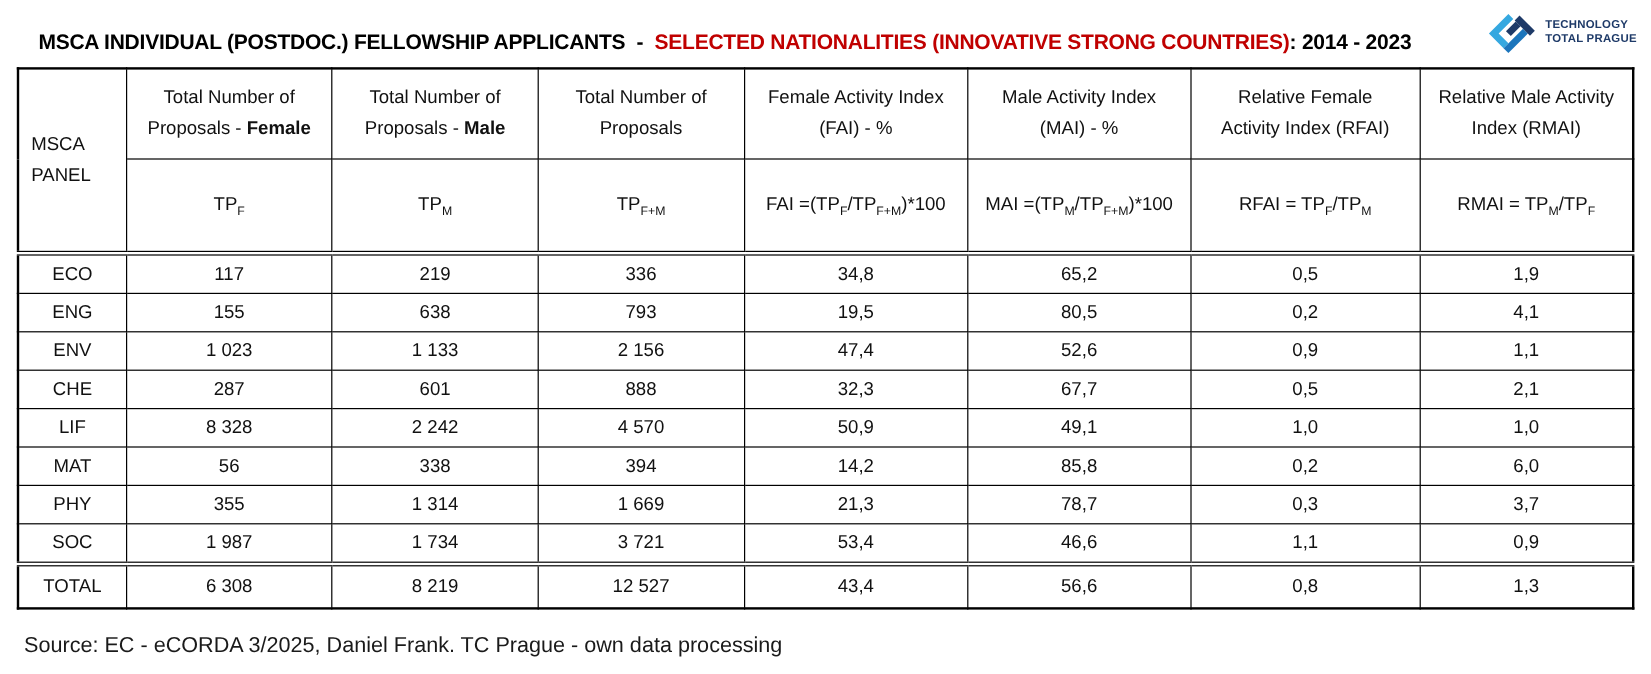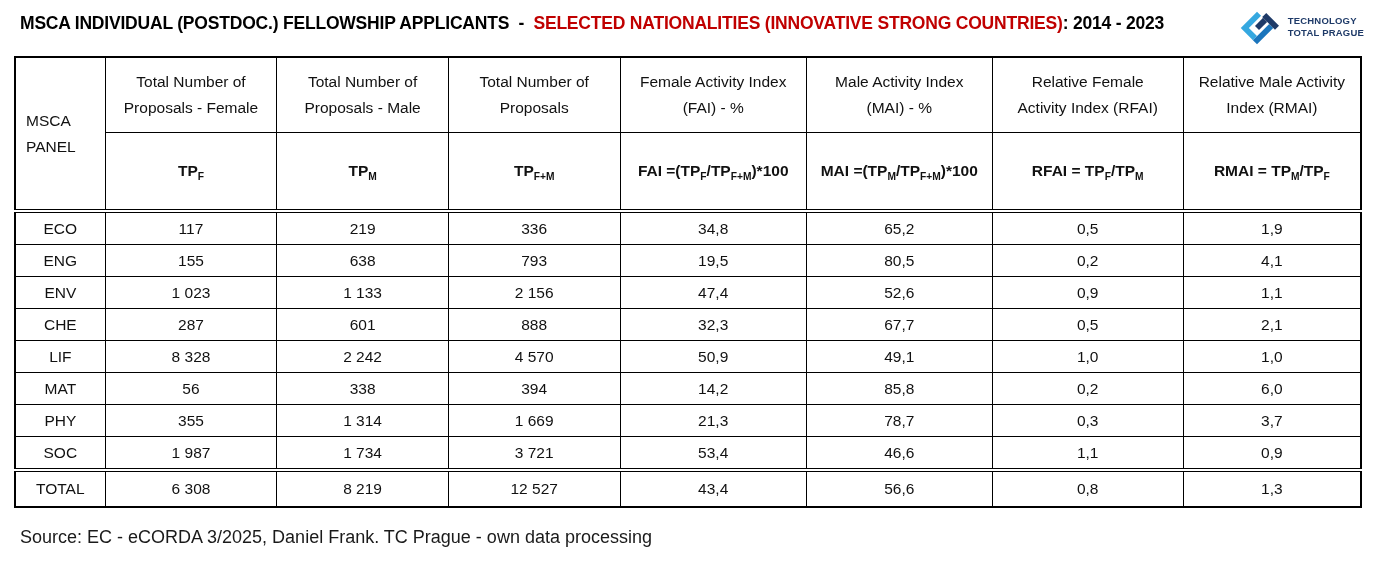--- a/index.html
+++ b/index.html
@@ -10,21 +10,21 @@
     color: #000;
     overflow: hidden;
   }
   .topbar {
     position: relative;
     height: 56px;
   }
   .title {
     position: absolute;
     left: 20px; top: 13px;
-    margin: 0;
+    margin: 12px;
     font-size: 17.5px;
     font-weight: 700;
     letter-spacing: -0.2px;
     white-space: pre;
   }
   .title .red { color: #C00000; }
   .logo {
     position: absolute;
     right: 12px; top: 3px;
     display: flex;
@@ -51,31 +51,31 @@
     border: 1px solid #000;
     text-align: center;
     vertical-align: middle;
     padding: 0 4px;
     font-weight: 400;
     color: #111;
   }
   .applicants thead tr.h1 th { height: 74px; line-height: 26px; }
   .applicants thead tr.h2 th {
     height: 76px;
-    font-weight: 700;
+    font-weight: 400;
     border-bottom: 4px double #000;
   }
   .applicants th.panel-th {
     text-align: left;
     padding-left: 10px;
     line-height: 29px;
     border-bottom: 4px double #000;
     font-weight: 400;
   }
-  .applicants thead b { font-weight: 400; }
+  .applicants thead b { font-weight: 700; }
   .applicants sub { font-size: 66%; line-height: 0; }
   .applicants tbody td { height: 31px; }
   .applicants tbody tr.total td {
     font-weight: 400;
     height: 34px;
     border-top: 4px double #000;
   }
   .source {
     margin: 0;
     position: absolute;

